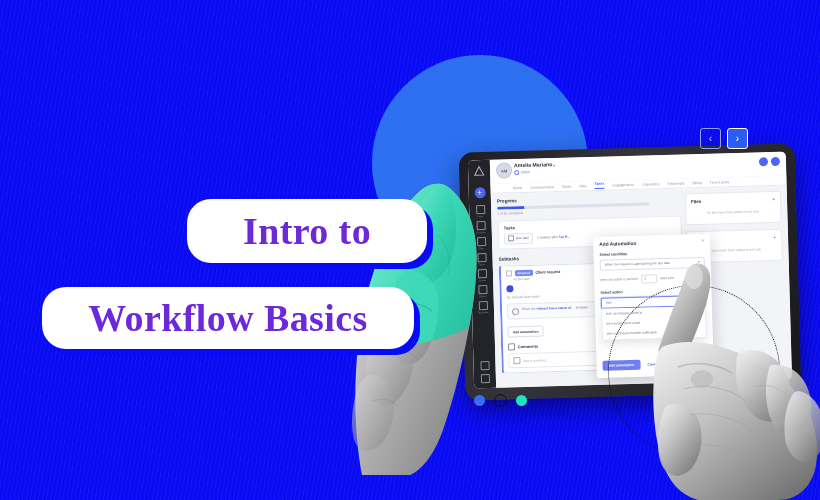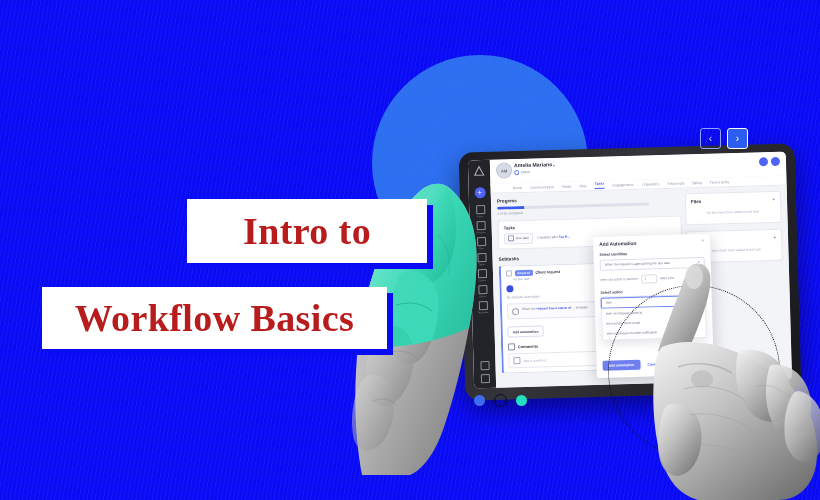--- a/index.html
+++ b/index.html
@@ -170,25 +170,26 @@
   
   .dotted-circle{
     position:absolute;left:608px;top:285px;width:170px;height:170px;border-radius:50%;
     border:1.3px dotted #151515;z-index:7;
   }
 
   
   .title-card{
     position:absolute;background:#fff;z-index:12;
     display:flex;align-items:center;justify-content:center;
-    font-family:"Liberation Serif", serif;font-weight:bold;color:#b91c1c;
+    font-family:"Liberation Serif", serif;font-weight:bold;color:#6d28d9;
     box-shadow:6px 6px 0 #0A0BF5;
+    border-radius:24px;
   }
   #title-1{left:187px;top:199px;width:240px;height:64px;font-size:38px;letter-spacing:.4px;}
-  #title-2{left:42px;top:287px;width:345px;height:62px;font-size:38px;letter-spacing:.4px;}
+  #title-2{left:42px;top:287px;width:372px;height:62px;font-size:38px;letter-spacing:.4px;}
 
   
   .arrows{position:absolute;right:72px;top:128px;display:flex;gap:6px;z-index:14;}
   .arrow{width:19px;height:19px;border:1.4px solid #8fa2ff;border-radius:3px;
          display:flex;align-items:center;justify-content:center;color:#cdd6ff;font-size:10px;
          background:transparent;line-height:1;}
   .arrow.active{background:#2a5df0;border-color:#ffffff;color:#ffffff;}
 
   .dots{position:absolute;left:474px;top:394px;display:flex;gap:9px;align-items:center;z-index:14;}
   .dot{width:11px;height:11px;border-radius:50%;}

